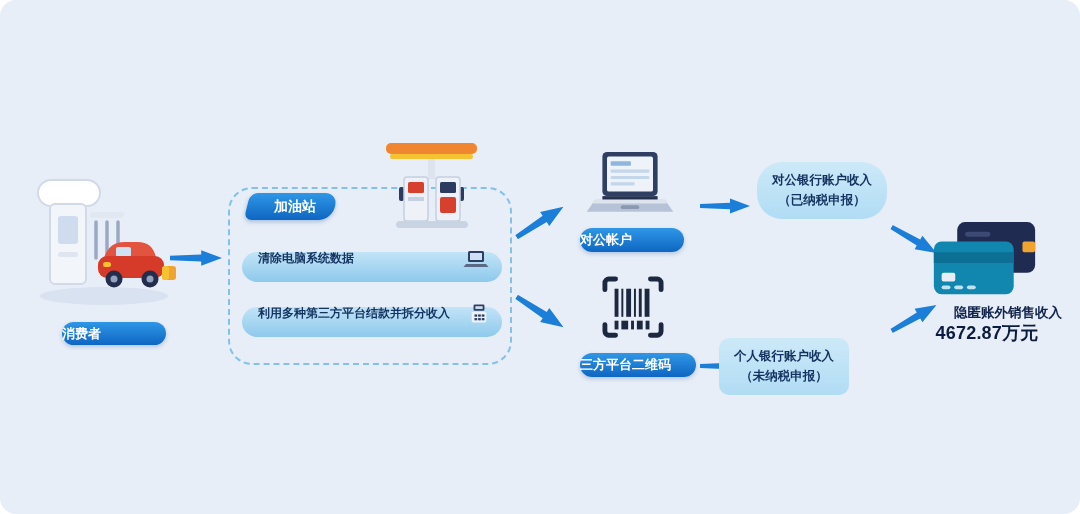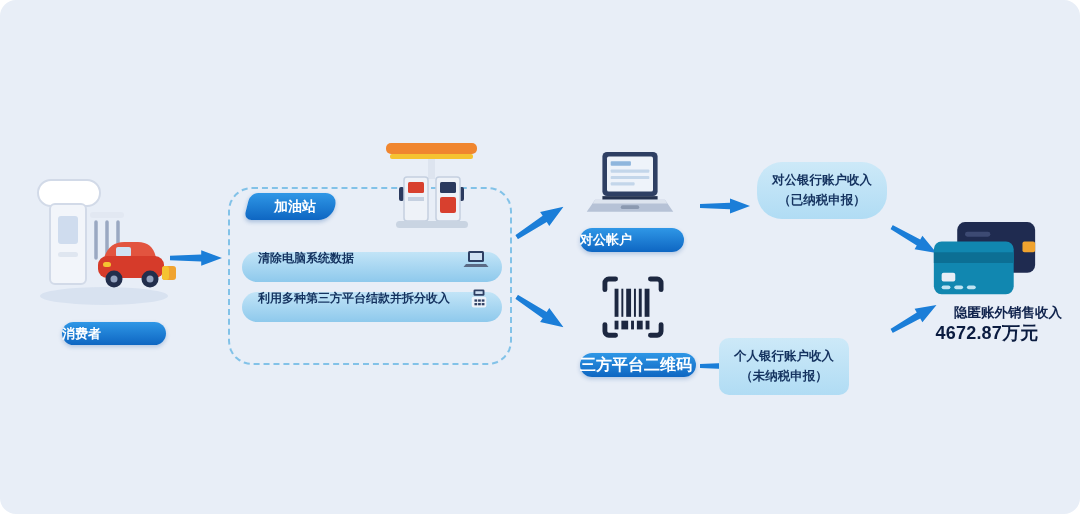--- a/index.html
+++ b/index.html
@@ -7,38 +7,38 @@
   body{font-family:"Liberation Sans","DejaVu Sans",sans-serif;width:1080px;height:514px;}
   .canvas{position:relative;width:1080px;height:514px;background:#e8eef7;border-radius:16px;overflow:hidden;}
   .abs{position:absolute;}
 
   
   .pill{position:absolute;display:flex;align-items:center;justify-content:flex-start;
         background:linear-gradient(180deg,#2f97e6,#0e66c2);color:#ffffff;font-weight:bold;
         border-radius:999px;box-shadow:0 2px 4px rgba(20,80,160,.25);}
   .pill-consumer{left:62px;top:322px;width:104px;height:23px;font-size:13px;}
   .pill-corp{left:580px;top:228px;width:104px;height:24px;font-size:13px;}
-  .pill-qr{left:580px;top:353px;width:116px;height:24px;font-size:16px;}
+  .pill-qr{left:580px;top:353px;width:116px;height:24px;font-size:13px;}
 
   
   .station-box{position:absolute;left:228px;top:187px;width:284px;height:178px;
         border:2px dashed #82c2e8;border-radius:24px;}
   .station-tab{position:absolute;left:247px;top:193px;width:88px;height:27px;}
   .station-tab::before{content:"";position:absolute;inset:0;transform:skewX(-14deg);
         background:linear-gradient(180deg,#2f97e6,#0e66c2);border-radius:8px 13px 13px 8px;
         box-shadow:0 2px 4px rgba(20,80,160,.3);}
   .station-tab span{position:relative;display:block;width:100%;text-align:center;line-height:27px;
         color:#fff;font-weight:bold;font-size:14px;padding-left:8px;}
 
   
   .bar{position:absolute;left:242px;width:260px;height:30px;border-radius:16px;
         background:linear-gradient(180deg,#c2e4f7,#8ec9ec);display:flex;align-items:center;
         padding:0 13px 17px 16px;color:#14325f;font-size:12px;font-weight:bold;}
   .bar-1{top:252px;}
-  .bar-2{top:292px;}
+  .bar-2{top:307px;}
   .bar .bar-icon{margin-left:auto;flex:0 0 auto;display:block;}
 
   
   .result-box{position:absolute;width:130px;height:57px;border-radius:10px;
         background:linear-gradient(180deg,#cde9f8,#b0dcf4);display:flex;flex-direction:column;
         align-items:center;justify-content:center;color:#14325f;font-size:12.5px;font-weight:bold;
         line-height:1.55;text-align:center;}
   .result-top{left:757px;top:162px;border-radius:25px;}
   .result-bottom{left:719px;top:338px;}
 

